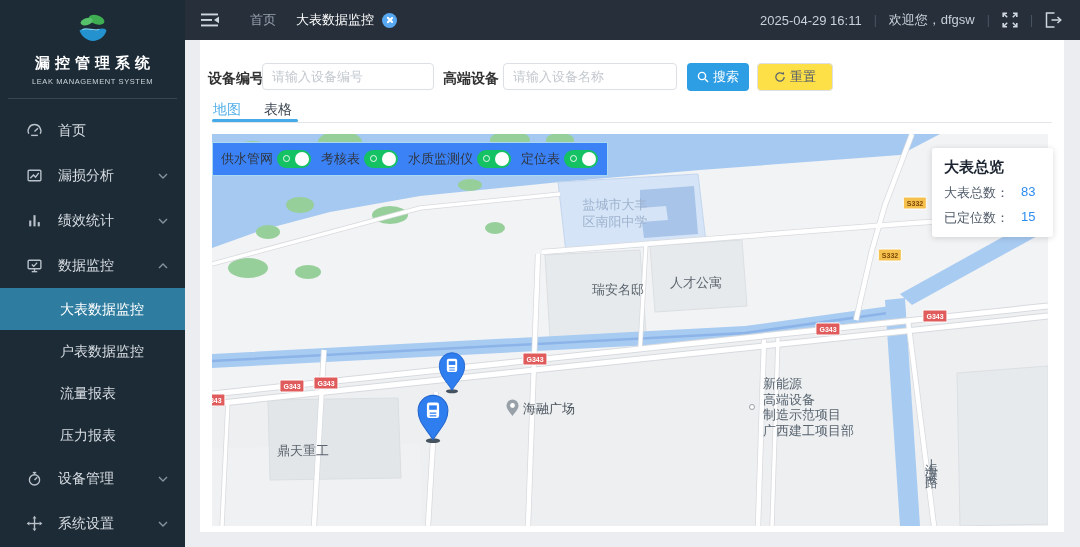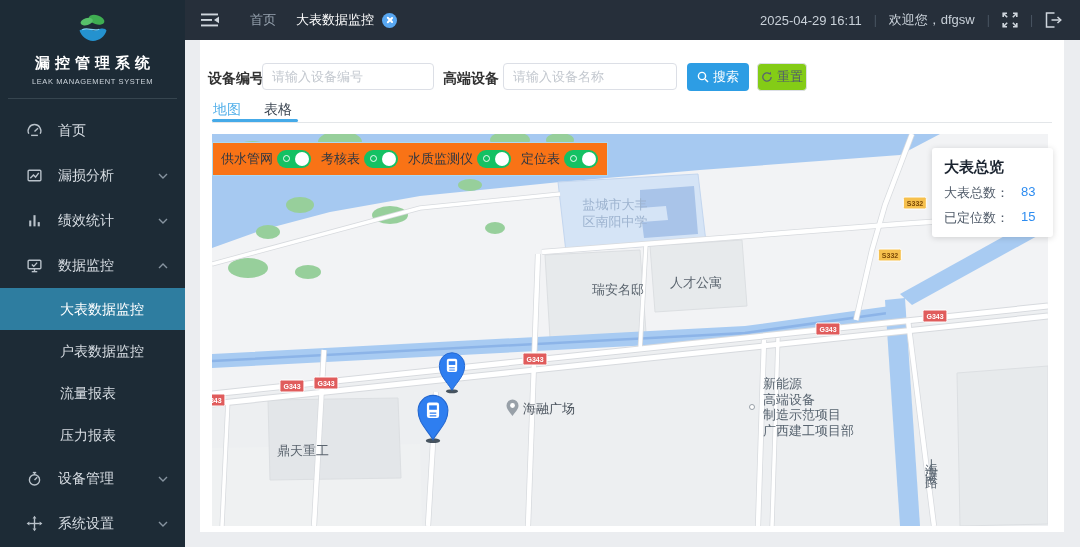--- a/index.html
+++ b/index.html
@@ -32,21 +32,21 @@
   .tb-sep { color:#4a5663; font-size:12px; }
   .tb-ic { display:inline-flex; cursor:pointer; }
 
   
   .panel { position:absolute; left:200px; top:40px; width:864px; height:492px; background:#fff; z-index:1; }
   .fld-label { position:absolute; font-size:14px; font-weight:bold; color:#333; z-index:5;text-align:center; }
   .fld-input { position:absolute; height:27px; border:1px solid #dcdfe6; border-radius:4px; padding:0 9px; font-size:13px; color:#333; z-index:5; outline:none; font-family:"Liberation Sans",sans-serif; }
   .fld-input::placeholder { color:#c3c8cf; }
   .btn { position:absolute; height:28px; border-radius:4px; font-size:13px; display:flex; align-items:center; justify-content:center; gap:4px; cursor:pointer; z-index:5; border:none; font-family:"Liberation Sans",sans-serif; }
   .btn-search { left:687px; top:63px; width:62px; background:#2d9de4; color:#fff; }
-  .btn-reset { left:757px; top:63px; width:50px; background:#84cc16; color:#515a6e; border:1px solid #dcdfe6; }
+  .btn-reset { left:757px; top:63px; width:76px; background:#fde047; color:#515a6e; border:1px solid #dcdfe6; }
   .tab { position:absolute; top:101px; font-size:14px; cursor:pointer; z-index:5; }
   .tab-map { left:213px; color:#53b0ea; }
   .tab-table { left:264px; color:#3d4753; }
   .tab-ink { position:absolute; left:212px; top:119px; width:86px; height:3px; background:#45aae8; border-radius:2px; z-index:5; }
   .tab-line { position:absolute; left:212px; top:122px; width:840px; height:1px; background:#e3e6e9; z-index:4; }
 
   
   .map { position:absolute; left:212px; top:134px; width:836px; height:392px; overflow:hidden; background:#f2f3f5; z-index:2; }
   .map-abs { position:absolute; }
   .mlabel { position:absolute; font-size:13px; color:#5a646e; white-space:nowrap; z-index:3; }
@@ -54,21 +54,21 @@
   .school-label { color:#9db3cf; line-height:17px; }
   .project-label { color:#57636f; line-height:15.5px; white-space:nowrap; }
   .project-dot { position:absolute; width:6px; height:6px; border:1.5px solid #98a0a8; border-radius:50%; background:#fff; z-index:3; }
   .vroad-label { position:absolute; writing-mode:vertical-rl; letter-spacing:6px; font-size:13px; color:#57636f; z-index:3; }
   .badge { position:absolute; transform:translate(-50%,-50%); font-size:7px; font-weight:bold; padding:1px 3px; border-radius:2px; border:1px solid #fff; line-height:9px; z-index:4; }
   .badge-red { background:#e05c5c; color:#fff; }
   .badge-yellow { background:#f6c04d; color:#7c4a08; }
   .pin { position:absolute; z-index:6; cursor:pointer; }
 
   
-  .toggle-bar { position:absolute; left:212px; top:142px; width:396px; height:30px; background:#f97316; border:1px solid #abd9f2; display:flex; align-items:center; padding:16px 8px; z-index:10; }
+  .toggle-bar { position:absolute; left:212px; top:142px; width:396px; height:30px; background:#3b82f6; border:1px solid #abd9f2; display:flex; align-items:center; padding:16px 8px; z-index:10; }
   .tg-label { font-size:13px; color:#2f3742; margin-right:4px; white-space:nowrap; }
   .tg { position:relative; width:34px; height:18px; border-radius:10px; background:#14c163; margin-right:10px; cursor:pointer; flex:none; }
   .tg:last-child { margin-right:0; }
   .tg .knob { position:absolute; right:2px; top:2px; width:14px; height:14px; border-radius:50%; background:#fff; }
   .tg .ring { position:absolute; left:6px; top:5px; width:7px; height:7px; border:1.5px solid rgba(255,255,255,.9); border-radius:50%; }
 
   
   .overview { position:absolute; left:932px; top:148px; width:121px; height:89px; background:#fff; border-radius:3px; box-shadow:0 1px 6px rgba(0,0,0,.15); padding:10px 12px; z-index:12; }
   .ov-title { font-size:15px; font-weight:bold; color:#1b2430; }
   .ov-row { margin-top:7px; font-size:13px; color:#4f5a68; display:flex; }

